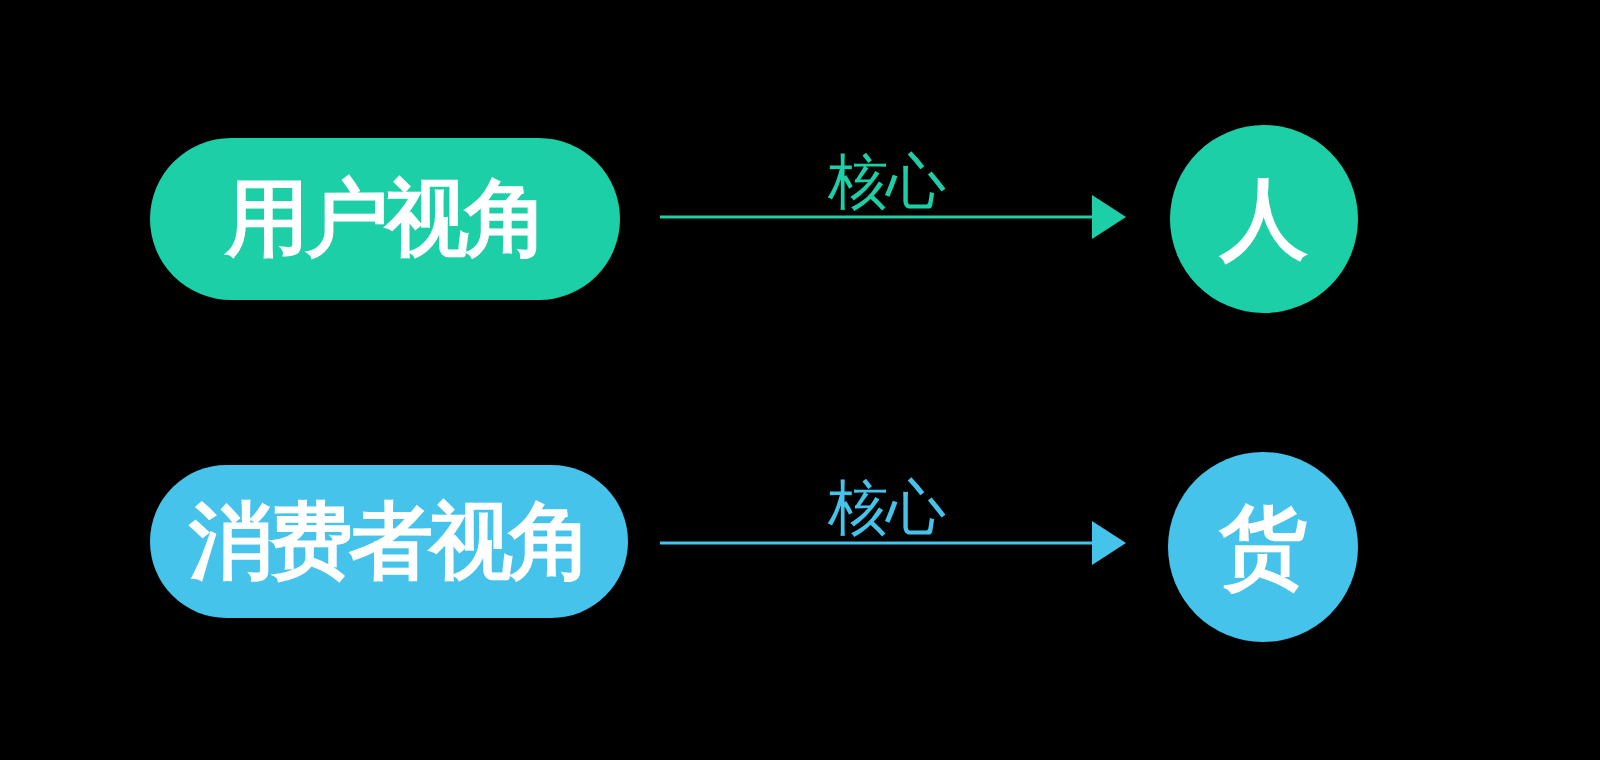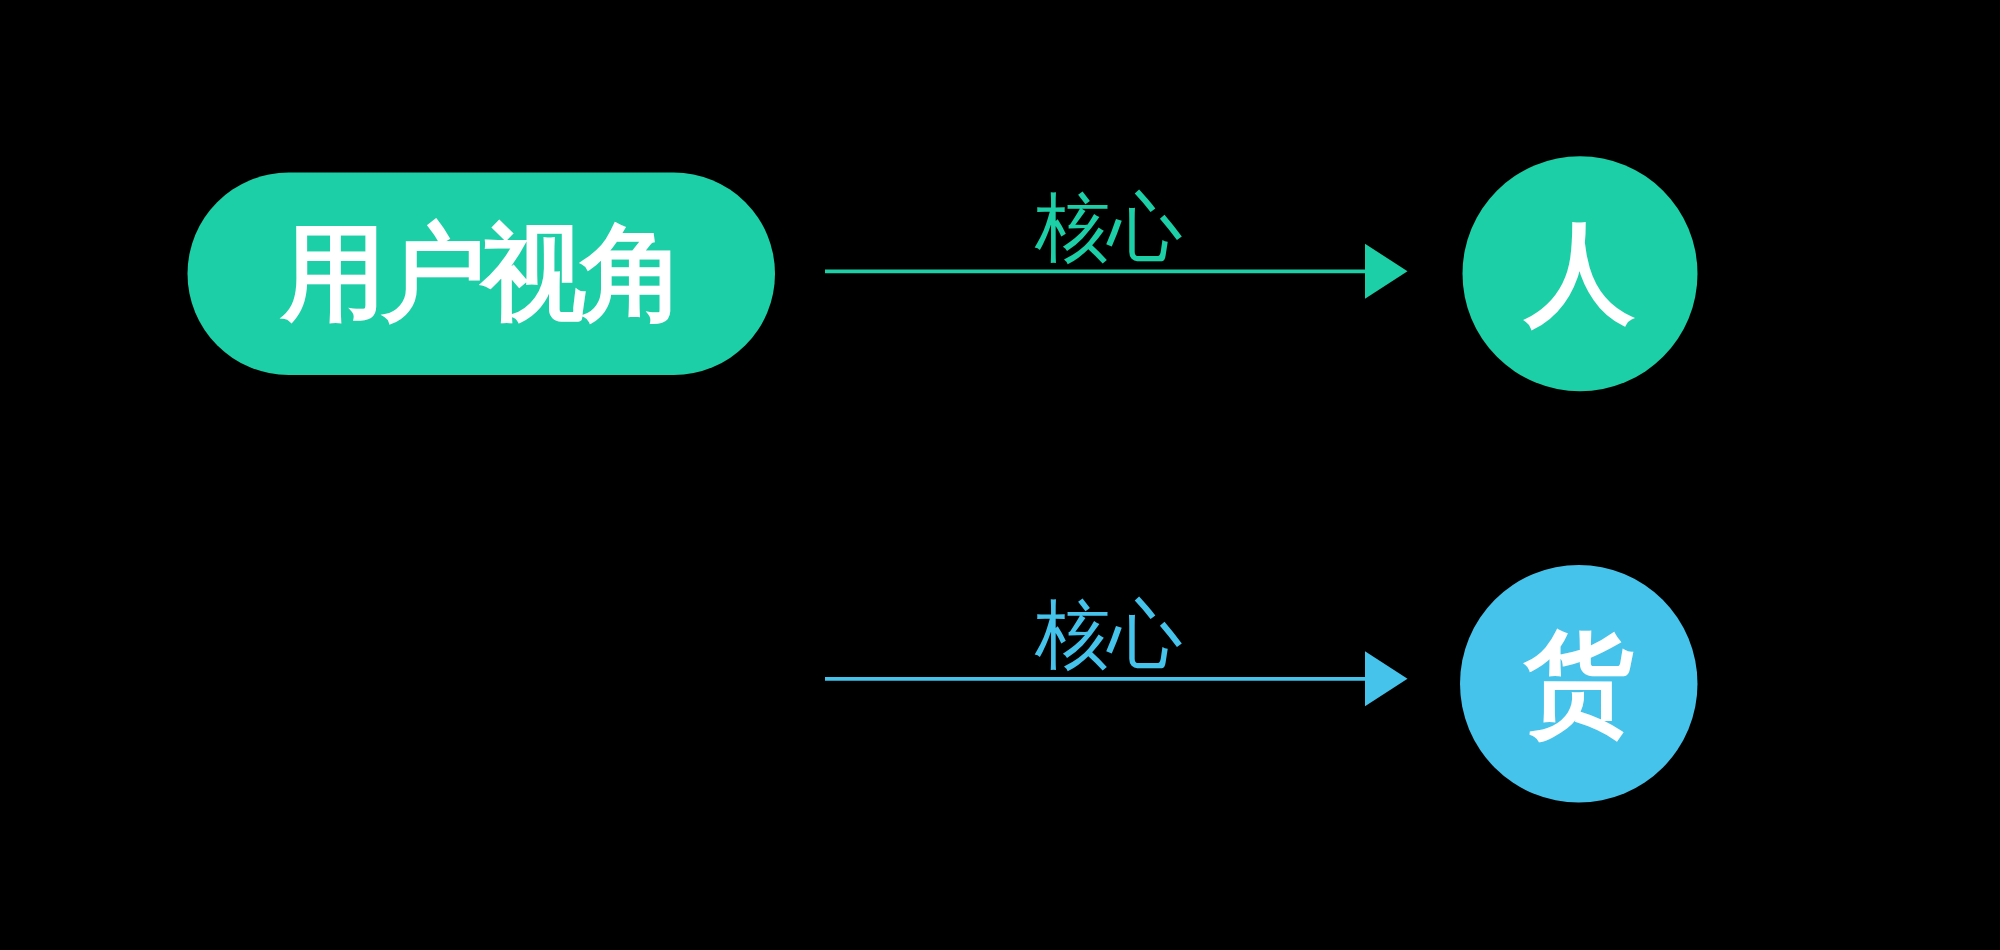--- a/index.html
+++ b/index.html
@@ -96,20 +96,23 @@
 
   <svg class="arrow-svg arrow-1" viewBox="0 0 480 54">
     <line x1="10" y1="27" x2="445" y2="27" stroke-width="3" stroke="#1dcfa6"></line>
     <polygon points="442,5 442,49 476,27" fill="#1dcfa6"></polygon>
   </svg>
 
   <div class="circle circle-1" style="background-color: rgb(29, 207, 166); color: rgb(255, 255, 255);">
     <span>人</span>
   </div>
 
+  <div class="pill pill-2" style="background-color: rgb(69, 195, 234); color: rgb(255, 255, 255);">
+    <span>消费者视角</span>
+  </div>
 
   <div class="edge-label edge-label-2" style="color: rgb(69, 195, 234);">核心</div>
 
   <svg class="arrow-svg arrow-2" viewBox="0 0 480 54">
     <line x1="10" y1="27" x2="445" y2="27" stroke-width="3" stroke="#45c3ea"></line>
     <polygon points="442,5 442,49 476,27" fill="#45c3ea"></polygon>
   </svg>
 
   <div class="circle circle-2" style="background-color: rgb(69, 195, 234); color: rgb(255, 255, 255);">
     <span>货</span>

